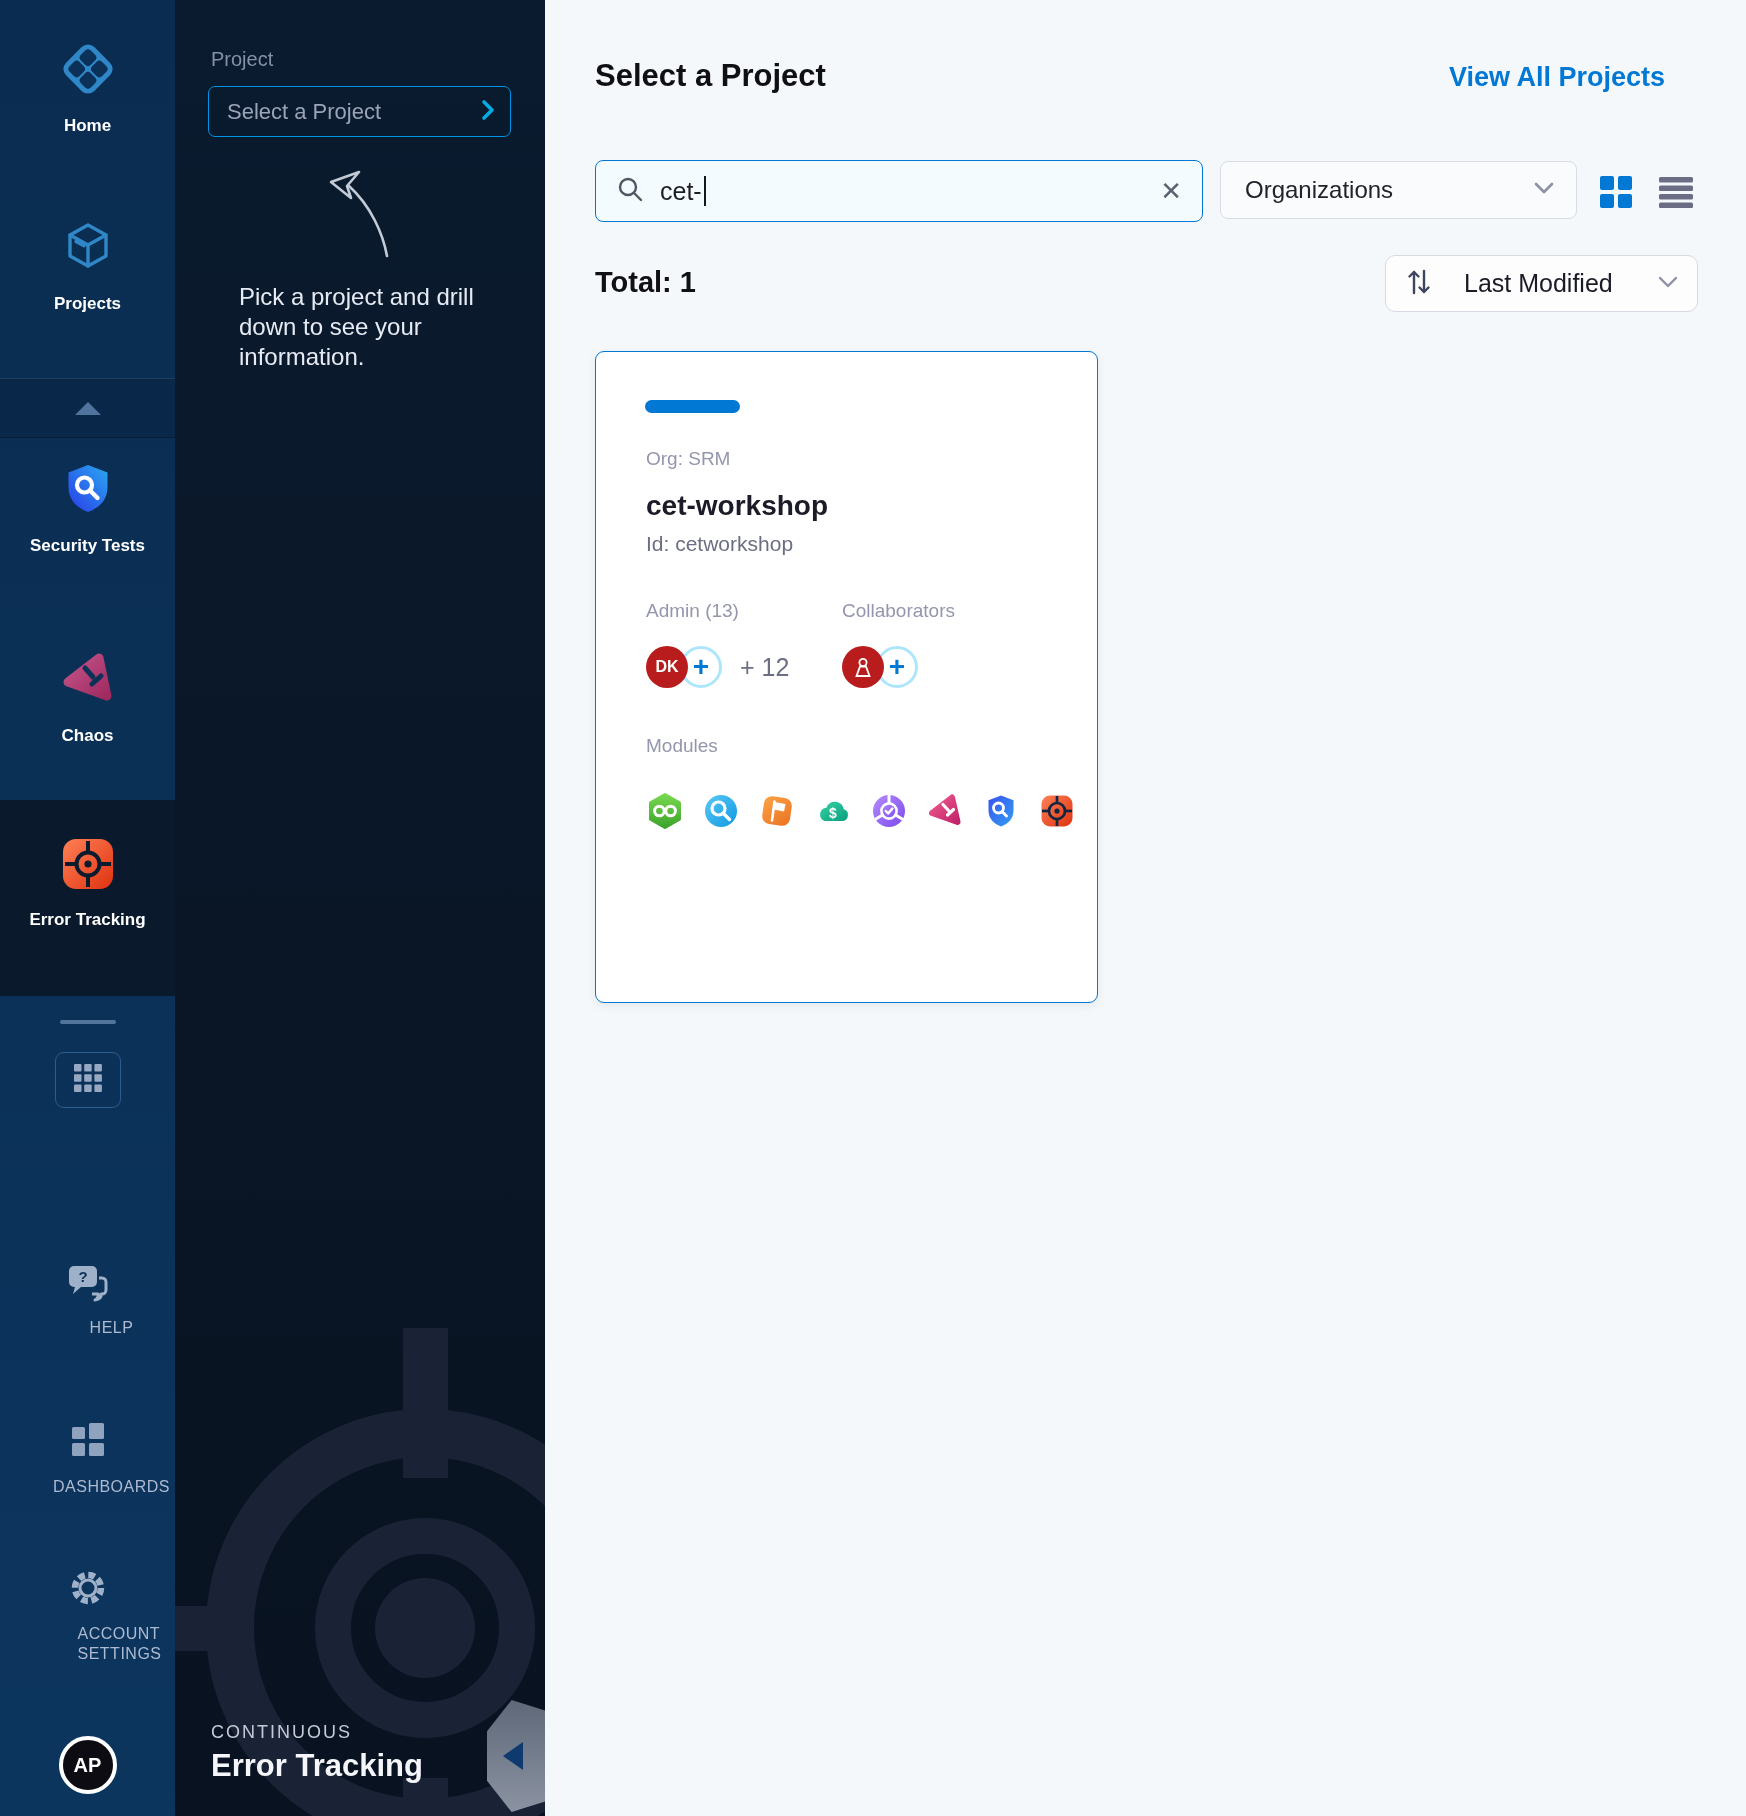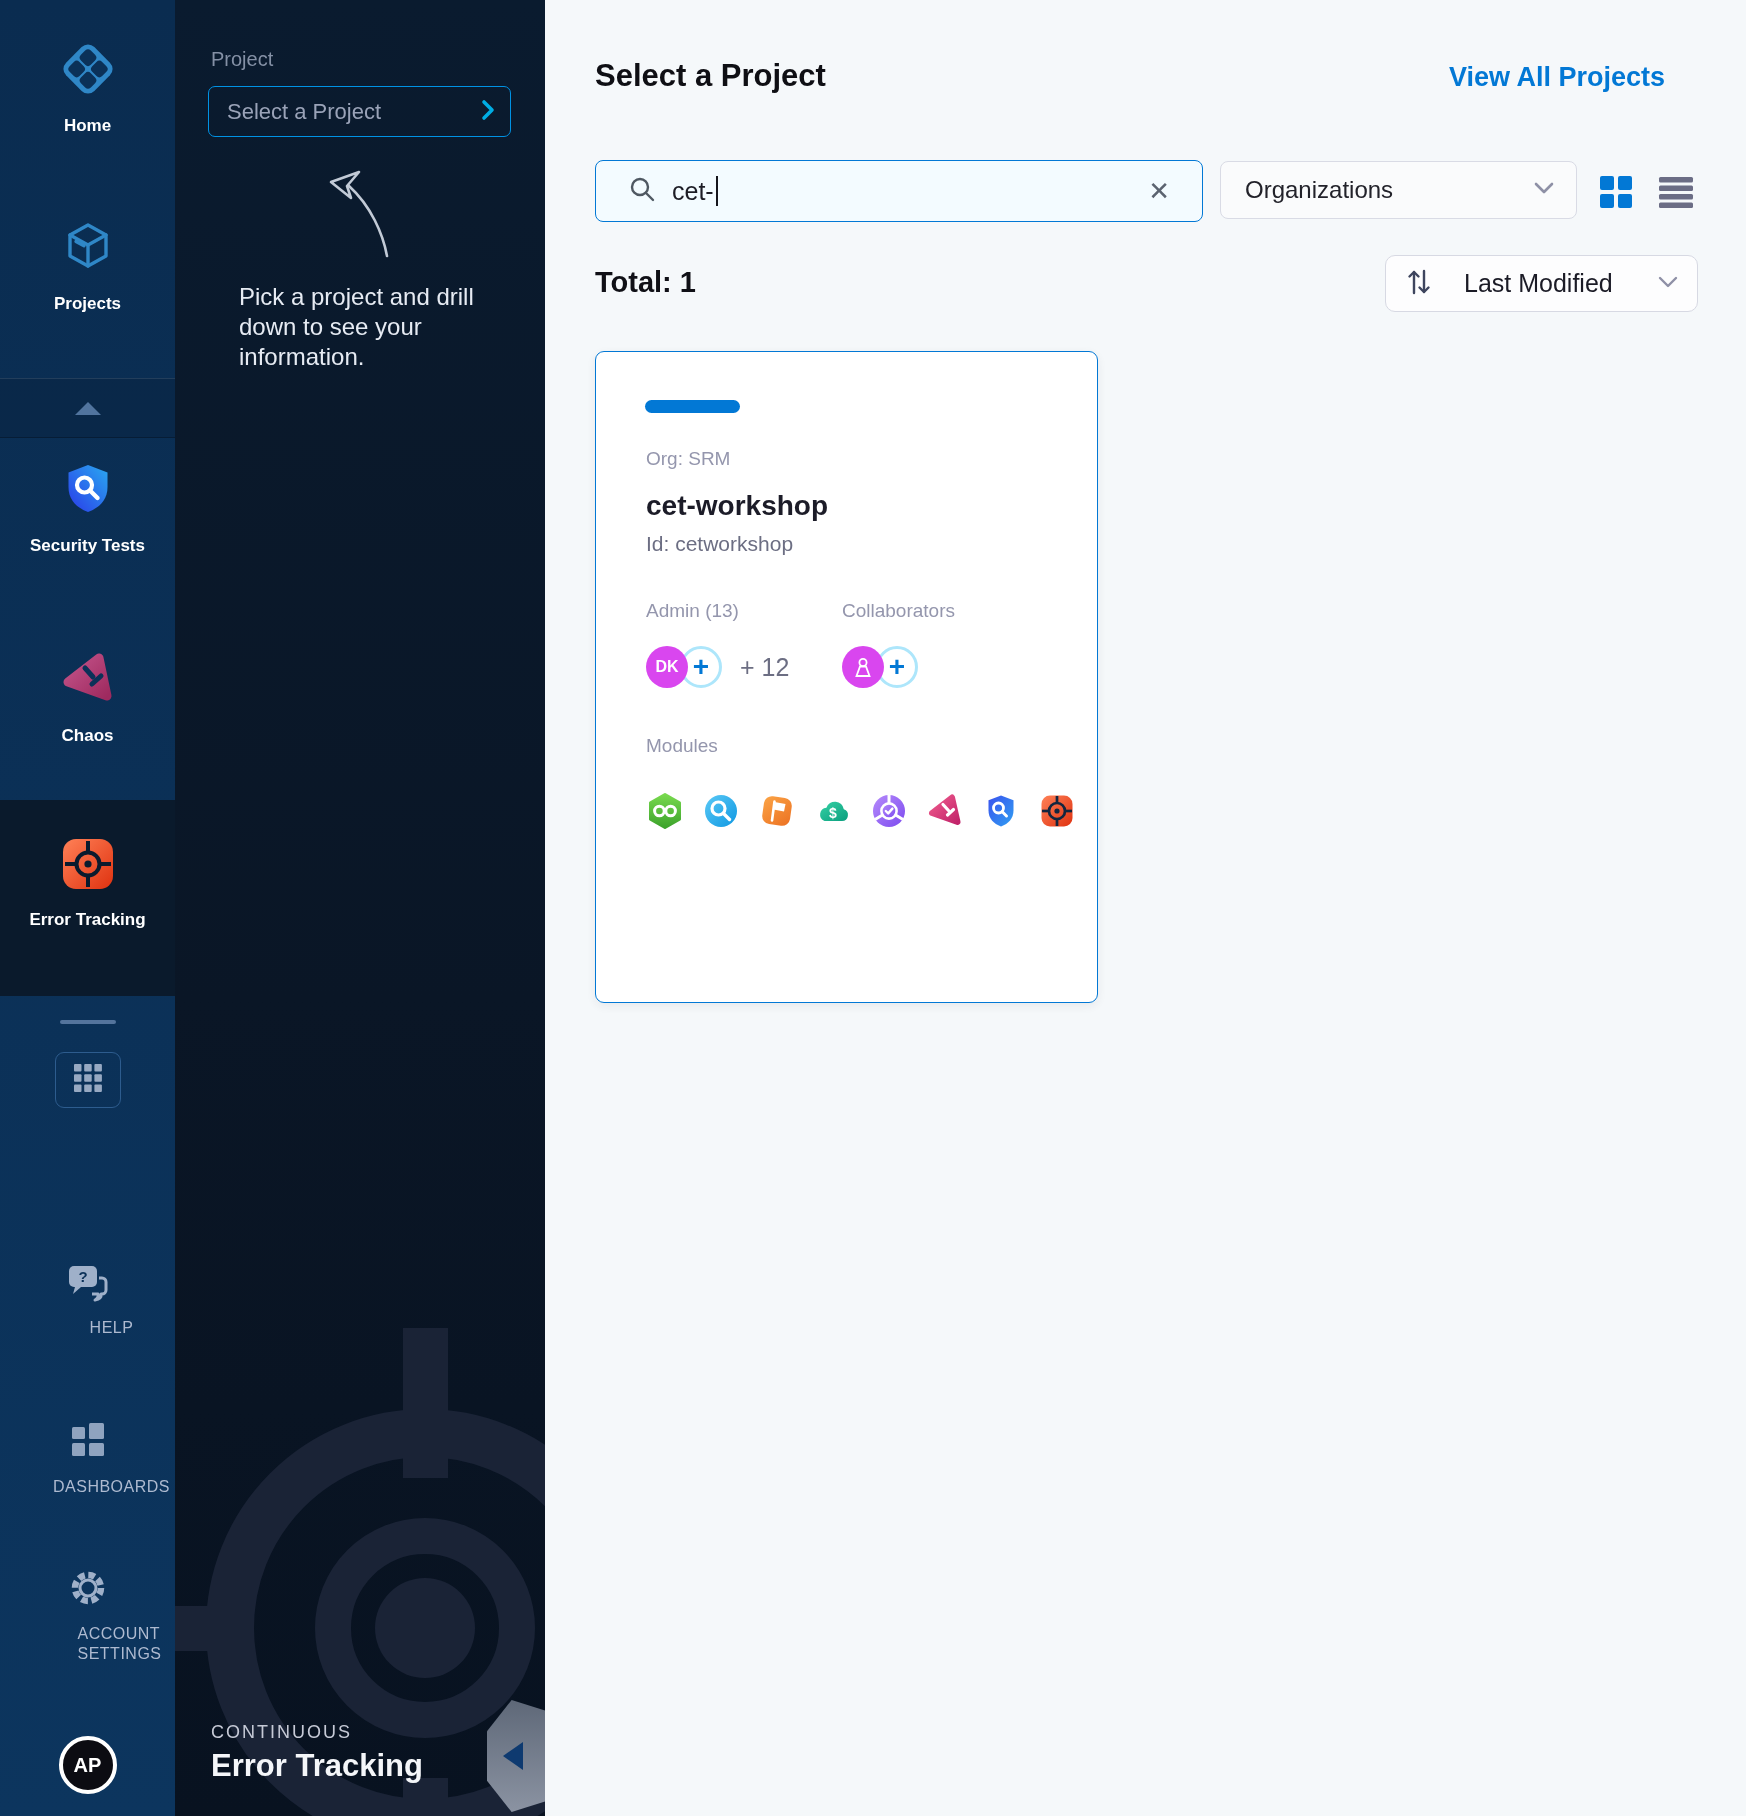--- a/index.html
+++ b/index.html
@@ -53,21 +53,21 @@
     border-top:14px solid transparent; border-bottom:14px solid transparent;
     border-right:20px solid #0e3a70; }
 
   
   .main { position:relative; flex:1; height:100%; background:#f5f8fa; }
   .page-title { position:absolute; top:58px; left:50px; font-size:31px; font-weight:800; color:#0f0f14; }
   .view-all { position:absolute; top:62px; right:81px; font-size:27px; font-weight:700;
     color:#0278d5; cursor:pointer; }
   .search-box { position:absolute; top:160px; left:50px; width:608px; height:62px;
     background:#f3fbff; border:1.5px solid #0278d5; border-radius:8px; display:flex;
-    align-items:center; padding:0 32px; cursor:text; }
+    align-items:center; padding:0 20px; cursor:text; }
   .search-text { font-size:25px; color:#1d1d26; margin-left:16px; }
   .caret { display:inline-block; width:2px; height:30px; background:#15151c; margin-left:2px;
     vertical-align:middle; }
   .search-clear { margin-left:auto; color:#5b6370; font-size:26px; line-height:1; cursor:pointer; }
   .org-select { position:absolute; top:161px; left:675px; width:357px; height:58px;
     background:#fafbfc; border:1px solid #d9dbe5; border-radius:8px; display:flex;
     align-items:center; padding:0 20px 0 24px; cursor:pointer; }
   .org-select-text { font-size:24px; color:#22222a; flex:1; }
   .toggle-grid { position:absolute; top:174px; left:1053px; cursor:pointer; }
   .toggle-list { position:absolute; top:176px; left:1112px; cursor:pointer; }
@@ -81,21 +81,21 @@
   .card { position:absolute; top:351px; left:50px; width:503px; height:652px; background:#ffffff;
     border:1px solid #0278d5; border-radius:9px; box-shadow:0 3px 10px rgba(40,41,61,.07);
     cursor:pointer; }
   .card-pill { position:absolute; top:48px; left:49px; width:95px; height:13px; border-radius:7px;
     background:#0278d5; }
   .card-org { position:absolute; top:96px; left:50px; font-size:19px; color:#9496ad; }
   .card-name { position:absolute; top:138px; left:50px; font-size:28px; font-weight:800; color:#1c1c28; }
   .card-id { position:absolute; top:180px; left:50px; font-size:21px; color:#6c6e83; }
   .col-label { position:absolute; font-size:19px; color:#9496ad; }
   .avatar-row { position:absolute; display:flex; align-items:center; }
-  .chip { width:42px; height:42px; border-radius:50%; background:#d946ef; color:#fff;
+  .chip { width:42px; height:42px; border-radius:50%; background:#b91c1c; color:#fff;
     display:flex; align-items:center; justify-content:center; font-weight:700; font-size:16px;
     position:relative; z-index:2; }
   .plus-btn { width:42px; height:42px; border-radius:50%; background:#ffffff;
     border:3px solid #ade6fb; color:#0278d5; display:flex; align-items:center; justify-content:center;
     font-size:28px; font-weight:600; margin-left:-8px; z-index:1; cursor:pointer; }
   .more-count { font-size:25px; color:#6c6e83; margin-left:18px; }
   .modules-label { position:absolute; top:383px; left:50px; font-size:19px; color:#9496ad; }
   .modules-row { position:absolute; top:440px; left:50px; display:flex; gap:18px; align-items:center; }
   .svg-defs { position:absolute; width:0; height:0; }
 </style>

